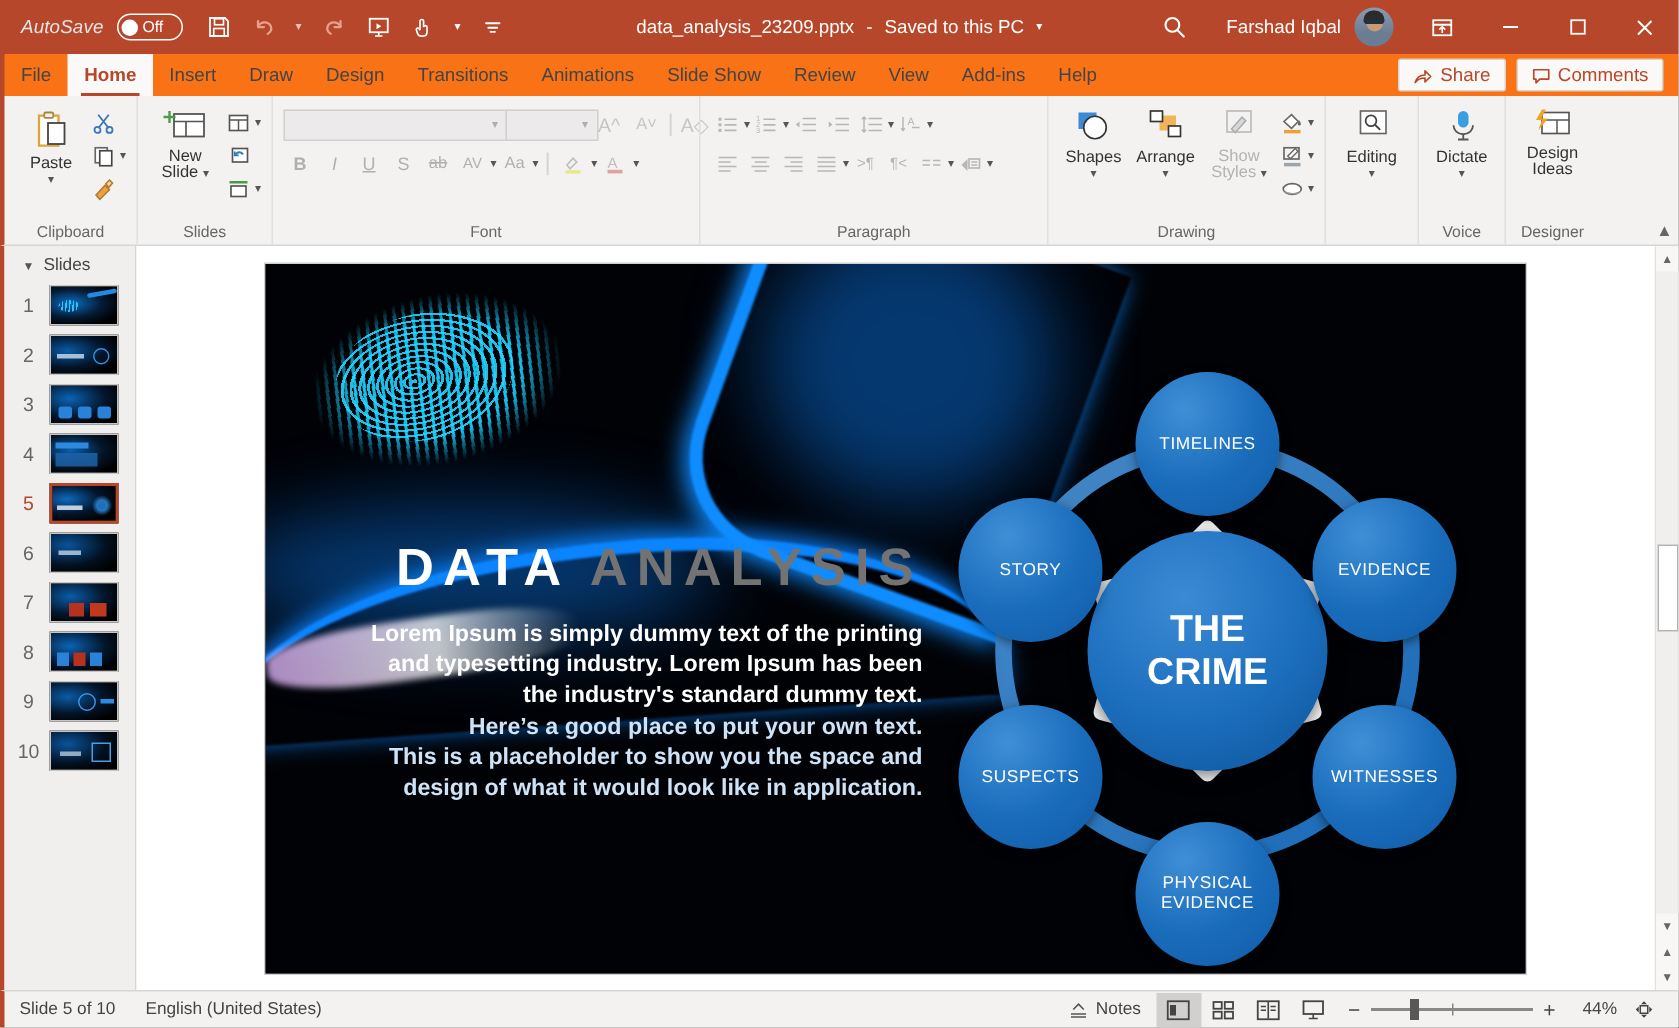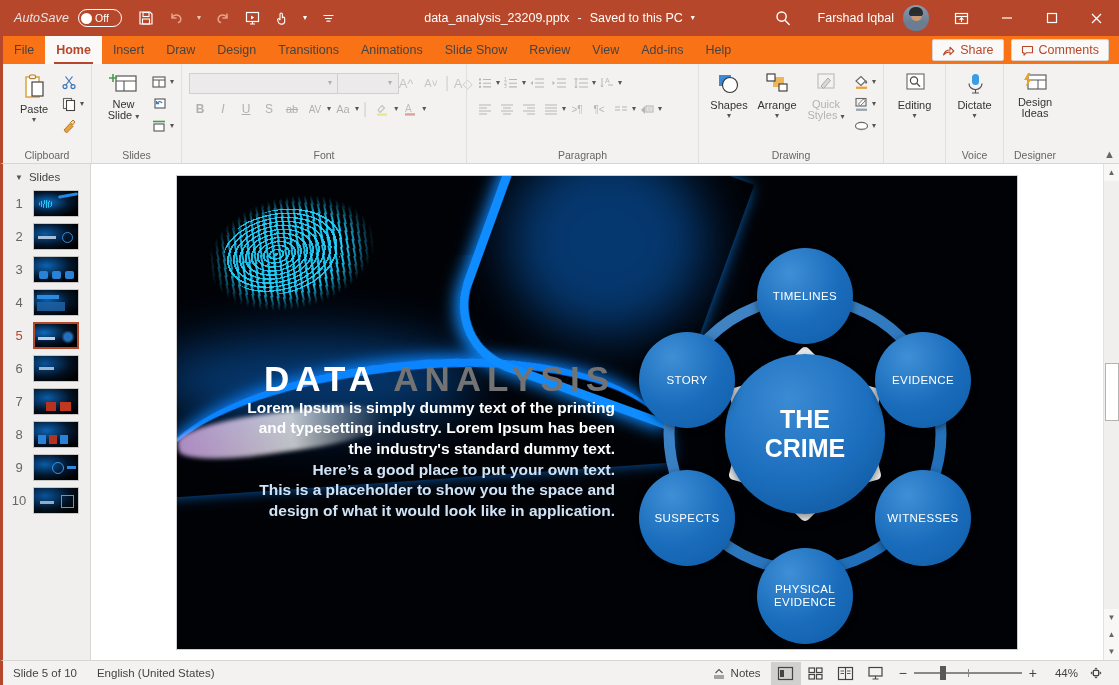--- a/index.html
+++ b/index.html
@@ -157,21 +157,21 @@
     position: absolute; left: 0px; top: 236px; width: 210px; height: 40px;
     background: linear-gradient(90deg, #e5b7ff, #ffffff 55%, transparent);
     border-radius: 40%; filter: blur(2.2px); opacity: .75; transform: rotate(-8deg);
   }
   .glow-spot { position: absolute; border-radius: 50%; filter: blur(26px); opacity: .5; }
 
   .title-block { position: absolute; left: 38px; top: 185px; width: 400px; text-align: right; }
   .slide-title { font-size: 35px; font-weight: bold; letter-spacing: 6px; line-height: 1.05; }
   .t-white { color: #fff; }
   .t-blue { color: #737373; }
-  .body-text { font-size: 15.5px; font-weight: bold; line-height: 1.33; text-align: right; }
+  .body-text { margin-top: 15px; font-size: 15.5px; font-weight: bold; line-height: 1.33; text-align: right; }
   .bt-w { color: #ffffff; }
   .bt-b { color: #cfe3f7; }
 
   
   .diagram { position: absolute; left: 430px; top: 46px; width: 400px; height: 420px; }
   .dg { position: absolute; inset: 0; }
   .node {
     position: absolute; border-radius: 50%; display: flex; align-items: center; justify-content: center;
     color: #fff; text-align: center; line-height: 1.12;
     background: radial-gradient(circle at 34% 26%, #3f8fd6 0%, #1a6dbc 52%, #0f5ba6 100%);
@@ -609,21 +609,21 @@
             </svg>
           <span>Arrange</span>
           <span class="caret">▾</span>
         </div>
         <div class="bigbtn dis" style="width:48px">
           <svg width="30" height="26" viewBox="0 0 30 26">
               <rect x="7" y="2" width="16" height="14" fill="#f2f2f2" stroke="#bbb" stroke-width="1.1"></rect>
               <path d="M10 14l7-8 2.5 2.5-7 8z" fill="#d8d8d8" stroke="#aaa" stroke-width="1"></path>
             </svg>
           <span style="line-height:11px">
-            <span>Quick</span><br>
+            <span>Show</span><br>
             <span>Styles</span>
             <span class="caret dis">▾</span>
           </span>
         </div>
         <div class="cvcol" style="padding-top:2px">
           <div class="cvrow">
             <div class="smbtn">
               <svg width="17" height="16" viewBox="0 0 17 16">
                   <path d="M3 7l5-4.5 4.5 4.5L8 11.5z" fill="#fff" stroke="#666" stroke-width="1.1"></path>
                   <path d="M13 6c1.3 2 1.8 3 .6 3.6-1 .5-1.7-.5-1.2-1.7z" fill="#666"></path>

